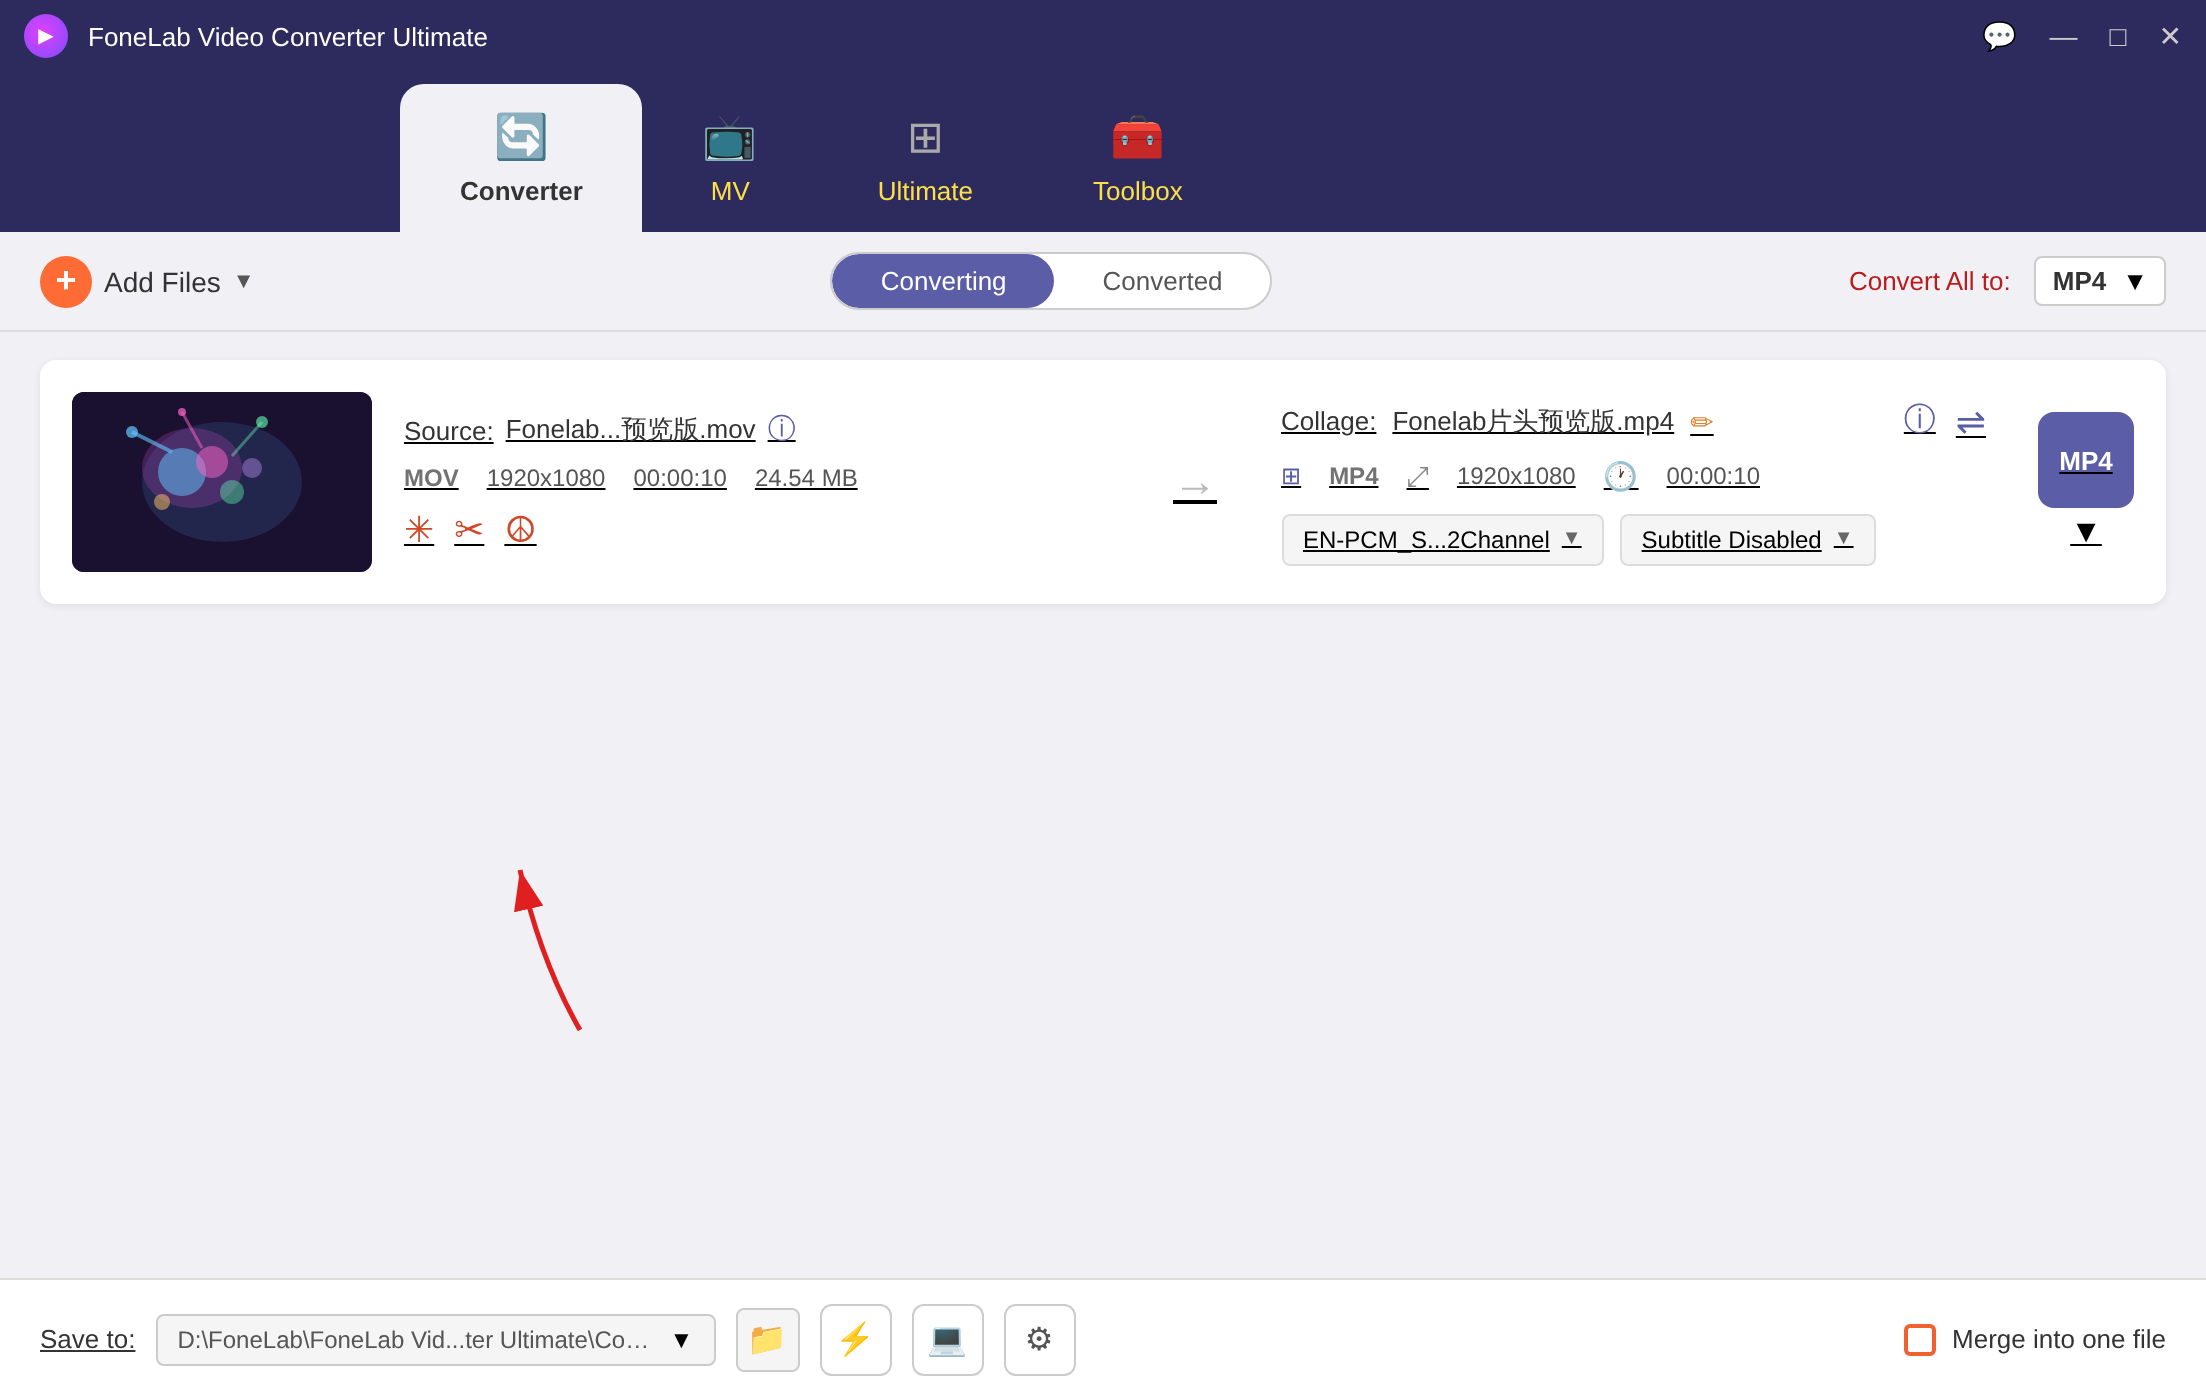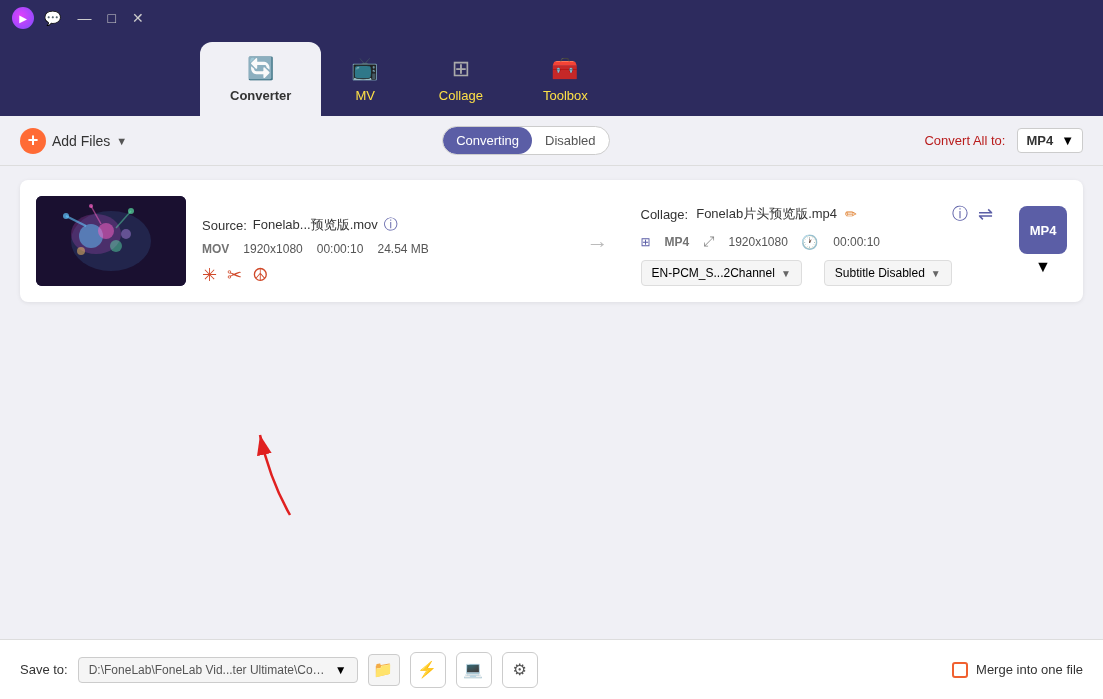--- a/index.html
+++ b/index.html
@@ -104,21 +104,21 @@
     .toolbar-spacer { flex: 1; }
 
     .tab-group {
       display: flex;
       border: 1px solid #ccc;
       border-radius: 20px;
       overflow: hidden;
       background: white;
     }
     .tab-btn {
-      padding: 6px 13px;
+      padding: 6px 24px;
       font-size: 13px;
       cursor: pointer;
       border: none;
       background: none;
       color: #555;
     }
     .tab-btn.active {
       background: #5b5ea6;
       color: white;
       border-radius: 20px;
@@ -143,24 +143,25 @@
       padding: 14px 20px;
       flex: 1;
     }
 
     
     .video-card {
       background: white;
       border-radius: 8px;
       padding: 16px;
       display: flex;
-      align-items: flex-end;
+      align-items: center;
       gap: 16px;
       box-shadow: 0 1px 4px rgba(0,0,0,0.08);
       position: relative;
+      text-decoration: underline;
     }
     .video-thumbnail {
       width: 150px; height: 90px;
       background: linear-gradient(135deg, #1a1a3e 0%, #2a1a4e 50%, #3a2a5e 100%);
       border-radius: 6px;
       overflow: hidden;
       flex-shrink: 0;
       display: flex; align-items: center; justify-content: center;
       position: relative;
     }
@@ -212,21 +213,21 @@
     }
     .edit-icon { color: #e08030; cursor: pointer; font-size: 14px; }
     .output-actions-right {
       display: flex; gap: 10px; align-items: center; margin-left: auto;
     }
     .output-meta {
       display: flex; gap: 14px; font-size: 12px; color: #555;
       margin-bottom: 10px; align-items: center;
     }
     .output-controls {
-      display: flex; gap: 22px; align-items: center;
+      display: flex; gap: 8px; align-items: center;
     }
     .dropdown-select {
       display: flex; align-items: center;
       background: #f5f5f5; border: 1px solid #ddd;
       border-radius: 4px; padding: 5px 10px; font-size: 12px;
       cursor: pointer; gap: 6px;
     }
     .dropdown-arrow { color: #666; font-size: 10px; }
 
     
@@ -254,21 +255,21 @@
     .bottom-bar {
       position: absolute;
       bottom: 0; left: 0; right: 0;
       height: 60px;
       background: white;
       border-top: 1px solid #ddd;
       display: flex; align-items: center;
       padding: 0 20px;
       gap: 10px;
     }
-    .save-to-label { font-size: 13px; color: #333; }
+    .save-to-label { font-size: 13px; color: #333; text-decoration: underline; }
     .save-path-select {
       display: flex; align-items: center;
       background: #f5f5f5; border: 1px solid #ccc;
       border-radius: 4px; padding: 5px 10px; font-size: 12px;
       gap: 6px; cursor: pointer; max-width: 280px;
     }
     .save-path-text { color: #555; white-space: nowrap; overflow: hidden; text-overflow: ellipsis; max-width: 240px; }
     .folder-icon-btn {
       width: 32px; height: 32px;
       border: 1px solid #ccc; border-radius: 4px;
@@ -295,57 +296,58 @@
       color: white; border: none; border-radius: 8px;
       padding: 10px 32px; font-size: 15px; font-weight: 600;
       cursor: pointer; white-space: nowrap;
     }
   </style>
 </head>
 <body>
 
 <div class="title-bar">
   <div class="title-bar-logo">▶</div>
+  <span class="title-bar-text">FoneLab Video Converter Ultimate</span>
   <div class="title-bar-controls">
     <span title="Feedback">💬</span>
     <span>—</span>
     <span>□</span>
     <span>✕</span>
   </div>
 </div>
 
 <div class="nav-tabs">
   <div class="nav-tab active">
     <span class="nav-tab-icon">🔄</span>
     <span class="nav-tab-label">Converter</span>
   </div>
   <div class="nav-tab">
     <span class="nav-tab-icon">📺</span>
     <span class="nav-tab-label">MV</span>
   </div>
   <div class="nav-tab">
     <span class="nav-tab-icon">⊞</span>
-    <span class="nav-tab-label">Collage</span>
+    <span class="nav-tab-label">Ultimate</span>
   </div>
   <div class="nav-tab">
     <span class="nav-tab-icon">🧰</span>
     <span class="nav-tab-label">Toolbox</span>
   </div>
 </div>
 
 <div class="toolbar">
   <button class="add-files-btn">
     <span class="add-files-plus">+</span>
     <span>Add Files</span>
     <span class="add-files-arrow">▼</span>
   </button>
   <div class="toolbar-spacer"></div>
   <div class="tab-group">
     <button class="tab-btn active">Converting</button>
-    <button class="tab-btn">Disabled</button>
+    <button class="tab-btn">Converted</button>
   </div>
   <div class="toolbar-spacer"></div>
   <span class="convert-all-label">Convert All to:</span>
   <div class="convert-format-select">
     <span class="convert-format-dropdown">MP4</span>
     <span>▼</span>
   </div>
 </div>
 
 <div class="main-content">

